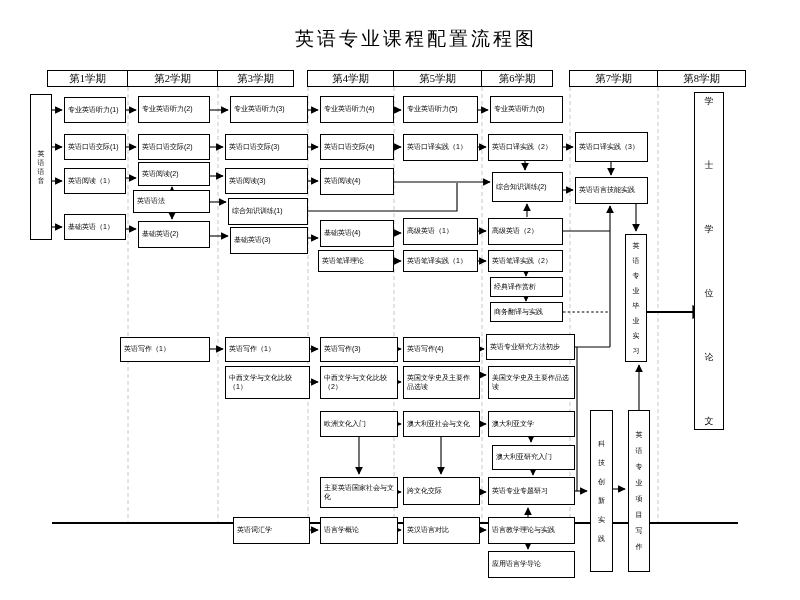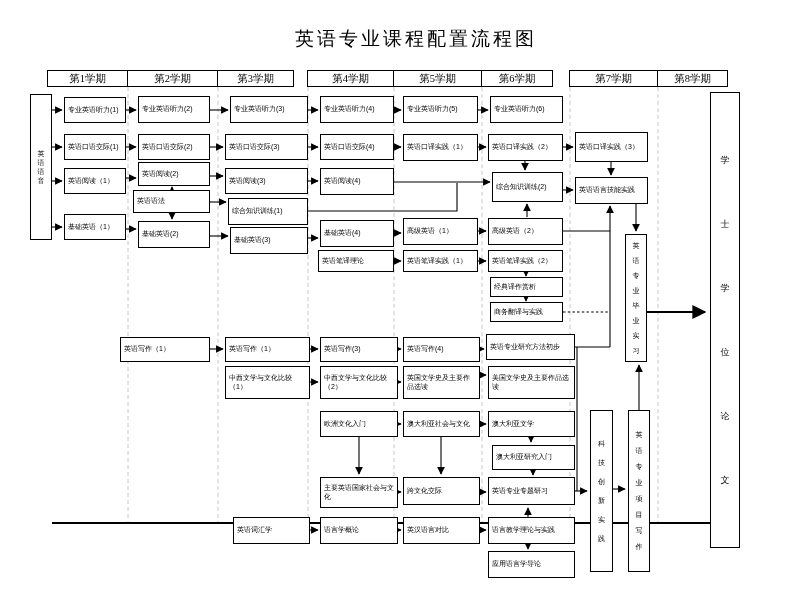--- a/index.html
+++ b/index.html
@@ -33,21 +33,21 @@
 
   <div class="title">英语专业课程配置流程图</div>
 
   <div class="sem" style="left:47px;width:81px">第1学期</div>
   <div class="sem" style="left:127px;width:91px">第2学期</div>
   <div class="sem" style="left:217px;width:77px">第3学期</div>
   <div class="sem" style="left:307px;width:87px">第4学期</div>
   <div class="sem" style="left:393px;width:89px">第5学期</div>
   <div class="sem" style="left:481px;width:72px">第6学期</div>
   <div class="sem" style="left:569px;width:89px">第7学期</div>
-  <div class="sem" style="left:657px;width:71px">第8学期</div>
+  <div class="sem" style="left:657px;width:89px">第8学期</div>
 
   <svg class="wires" width="800" height="600" viewBox="0 0 800 600">
     <defs>
       <marker id="ah" viewBox="0 0 10 10" refX="9" refY="5" markerWidth="7" markerHeight="7" orient="auto-start-reverse">
         <path d="M0 0 L10 5 L0 10 z" fill="#000"></path>
       </marker>
     </defs>
     <g>
       <path class="sep" d="M128 87 V523"></path>
         <path class="sep" d="M218 87 V523"></path>
@@ -197,15 +197,15 @@
   <div class="node" style="left:488px;top:477px;width:87px;height:28px">英语专业专题研习</div>
   <div class="node" style="left:488px;top:517px;width:87px;height:27px">语言教学理论与实践</div>
   <div class="node" style="left:488px;top:551px;width:87px;height:27px">应用语言学导论</div>
 
   <div class="node" style="left:575px;top:132px;width:73px;height:30px">英语口译实践（3）</div>
   <div class="node" style="left:575px;top:177px;width:73px;height:27px">英语语言技能实践</div>
   <div class="node vbox intern" style="left:625px;top:234px;width:22px;height:128px">英语专业毕业实习</div>
   <div class="node vbox scit" style="left:590px;top:410px;width:23px;height:162px">科技创新实践</div>
   <div class="node vbox proj" style="left:628px;top:410px;width:22px;height:162px">英语专业项目写作</div>
 
-  <div class="node vbox thes" style="left:710px;top:92px;width:30px;height:456px">学士学位论文</div>
+  <div class="node vbox thes" style="left:694px;top:92px;width:30px;height:338px">学士学位论文</div>
 
 </div>
 
 </body></html>

